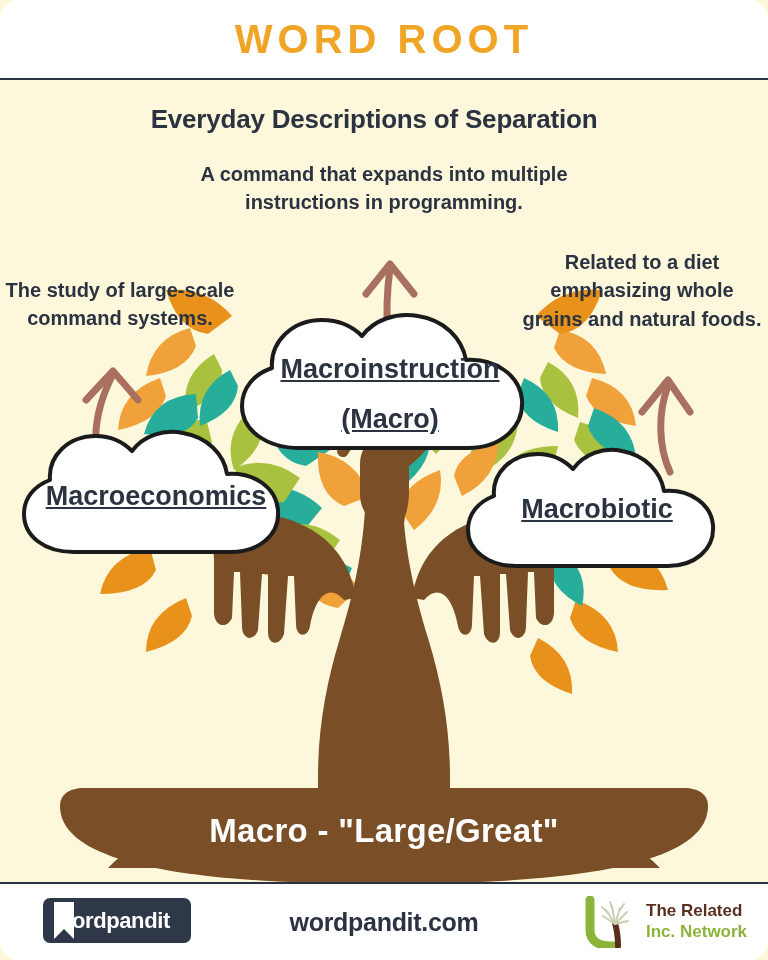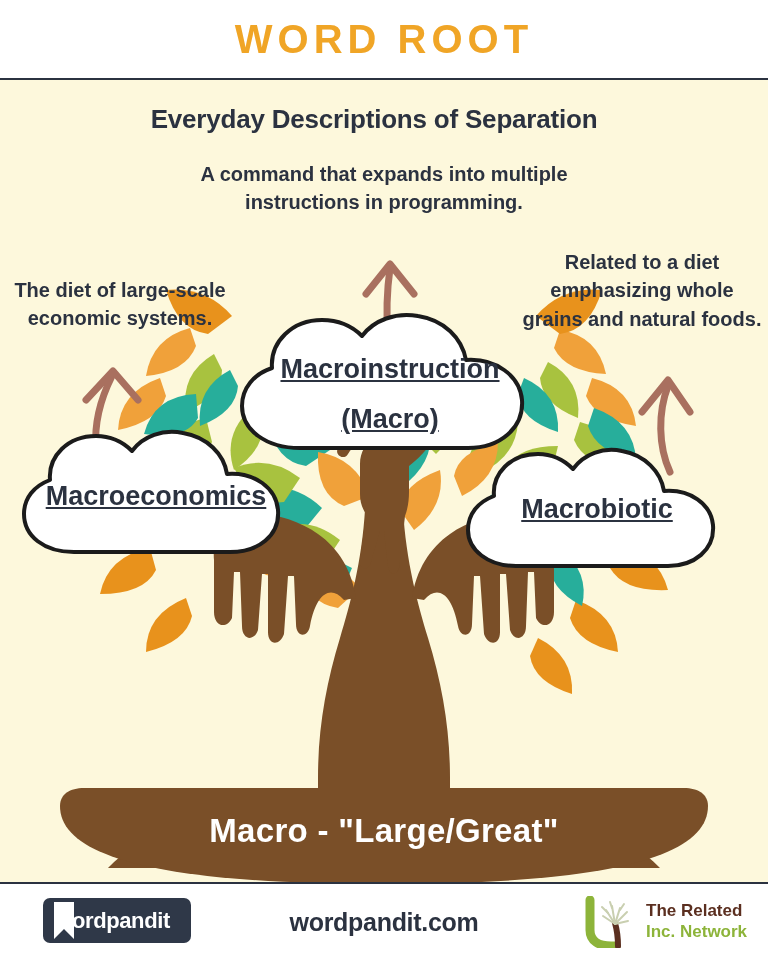--- a/index.html
+++ b/index.html
@@ -2,21 +2,21 @@
 <html><head>
 <meta charset="utf-8">
 <style>
   html,body{margin:0;padding:0;}
   body{
     width:768px;height:960px;overflow:hidden;
     background:#FDF8DC;
     font-family:"Liberation Sans", sans-serif;
     position:relative;
   }
-  .page{position:relative;width:768px;height:960px;background:#FDF8DC;overflow:hidden;}
+  .page{position:relative;width:768px;height:960px;background:#FDF8DC;overflow:hidden;border-radius:19px;}
 
   
   .header{
     position:absolute;left:0;top:0;width:768px;height:78px;
     background:#FFFFFF;border-bottom:2px solid #2B3240;
     display:flex;align-items:center;justify-content:center;
   }
   .header-title{
     font-size:40px;font-weight:bold;color:#F0A526;
     letter-spacing:5px;line-height:1;
@@ -226,21 +226,21 @@
   </div>
 
   <div class="arrow" style="left:628px;top:368px;">
     <svg width="112" height="112" viewBox="0 0 112 112">
       <path d="M42,104 C30,78 30,44 40,18" stroke="#A9705F" stroke-width="7" fill="none" stroke-linecap="round"></path>
       <path d="M14,44 L40,12 L62,44" stroke="#A9705F" stroke-width="7" fill="none" stroke-linecap="round" stroke-linejoin="round"></path>
     </svg>
   </div>
 
   <div class="desc desc-top">A command that expands into multiple instructions in programming.</div>
-  <div class="desc desc-left">The diet of large-scale economic systems.</div>
+  <div class="desc desc-left">The study of large-scale command systems.</div>
   <div class="desc desc-right">Related to a diet emphasizing whole grains and natural foods.</div>
 
   <div class="cloud cloud-center">
     <svg width="324" height="160" viewBox="0 0 324 160">
       <path d="M72,142 C38,142 14,124 14,100 C14,82 26,68 44,62
                C42,36 64,14 94,14 C110,14 124,20 134,30
                C146,14 168,6 190,10 C216,14 234,32 238,54
                C268,52 292,70 294,94 C296,122 272,142 240,142 Z" fill="#FFFFFF" stroke="#1B1B1B" stroke-width="4" stroke-linejoin="round"></path>
     </svg>
     <div class="cloud-label l1">Macroinstruction</div>

